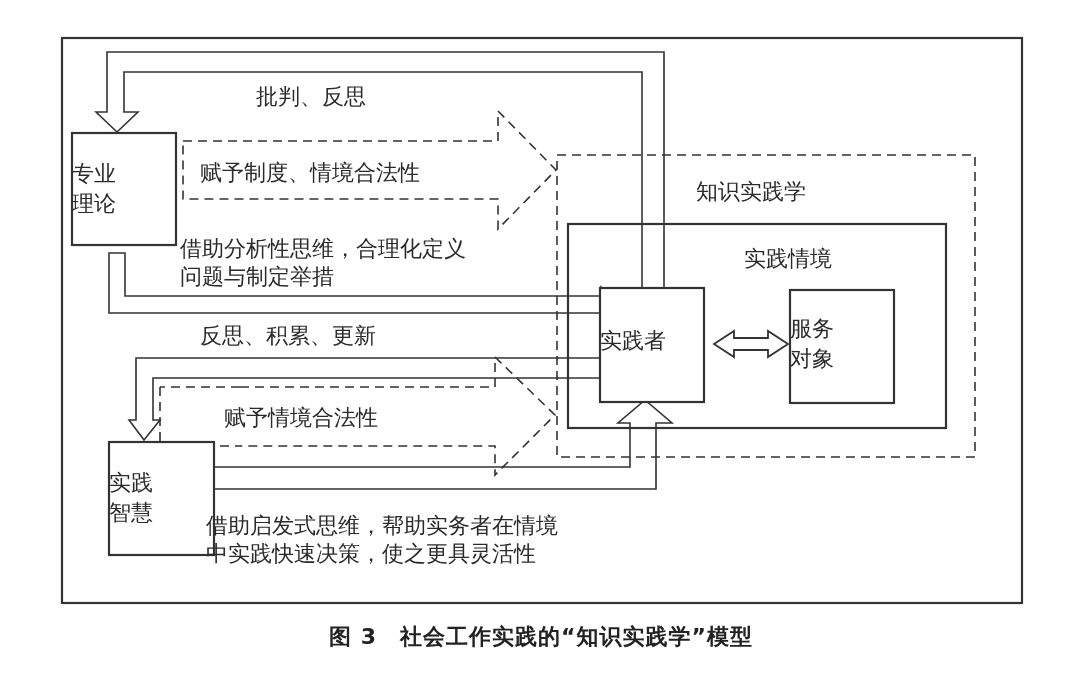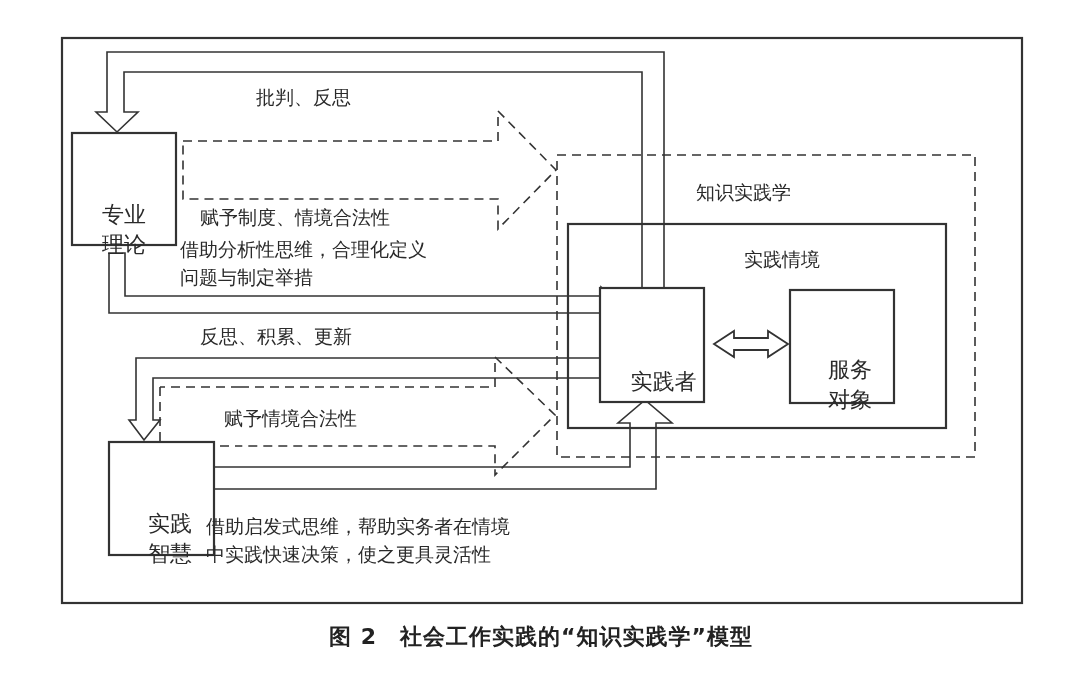--- a/index.html
+++ b/index.html
@@ -1,20 +1,20 @@
 <!DOCTYPE html>
 <html><head>
 <meta charset="utf-8">
 <style>
   html, body { margin:0; padding:0; background:#ffffff; }
   body { width:1082px; height:678px; position:relative; overflow:hidden;
          font-family:"DejaVu Sans", "Liberation Sans", sans-serif; color:#222; }
   #diagram { position:absolute; left:0; top:0; }
-  .lbl { position:absolute; font-size:19px; line-height:28px; color:#2a2a2a; white-space:nowrap; }
-  .box-lbl { position:absolute; font-size:22px; line-height:30px; color:#2a2a2a; text-align:center;margin-top:41px; }
+  .lbl { position:absolute; font-size:22px; line-height:28px; color:#2a2a2a; white-space:nowrap; }
+  .box-lbl { position:absolute; font-size:22px; line-height:30px; color:#2a2a2a; text-align:left; }
   .caption { position:absolute; left:0; width:1082px; top:622px; text-align:center;
              font-size:22px; font-weight:bold; color:#222; letter-spacing:1px; }
 </style>
 </head>
 <body>
 
 <svg id="diagram" width="1082" height="678" viewBox="0 0 1082 678" xmlns="http://www.w3.org/2000/svg">
   <g fill="none" stroke="#333" stroke-width="1.6">
 
     <rect x="62" y="38" width="960" height="565" stroke-width="2.2"></rect>
@@ -55,25 +55,25 @@
 </div>
 <div class="box-lbl" style="left:600px;top:326px;width:127px;">实践者</div>
 <div class="box-lbl" style="left:790px;top:314px;width:120px;">
   <div>服务</div>
   <div>对象</div>
 </div>
 <div class="lbl" style="left:696px;top:178px;">知识实践学</div>
 <div class="lbl" style="left:696px;top:245px;margin-left:48px;">实践情境</div>
 
 <div class="lbl" style="left:256px;top:83px;">批判、反思</div>
-<div class="lbl" style="left:200px;top:159px;margin-top:44px;">赋予制度、情境合法性</div>
+<div class="lbl" style="left:200px;top:159px;">赋予制度、情境合法性</div>
 <div class="lbl" style="left:180px;top:235px;">
   <div>借助分析性思维，合理化定义</div>
   <div>问题与制定举措</div>
 </div>
 <div class="lbl" style="left:200px;top:322px;">反思、积累、更新</div>
 <div class="lbl" style="left:224px;top:404px;">赋予情境合法性</div>
 <div class="lbl" style="left:206px;top:512px;">
   <div>借助启发式思维，帮助实务者在情境</div>
   <div>中实践快速决策，使之更具灵活性</div>
 </div>
 
-<div class="caption">图 2　社会工作实践的“知识实践学”模型</div>
+<div class="caption">图 3　社会工作实践的“知识实践学”模型</div>
 
 </body></html>

